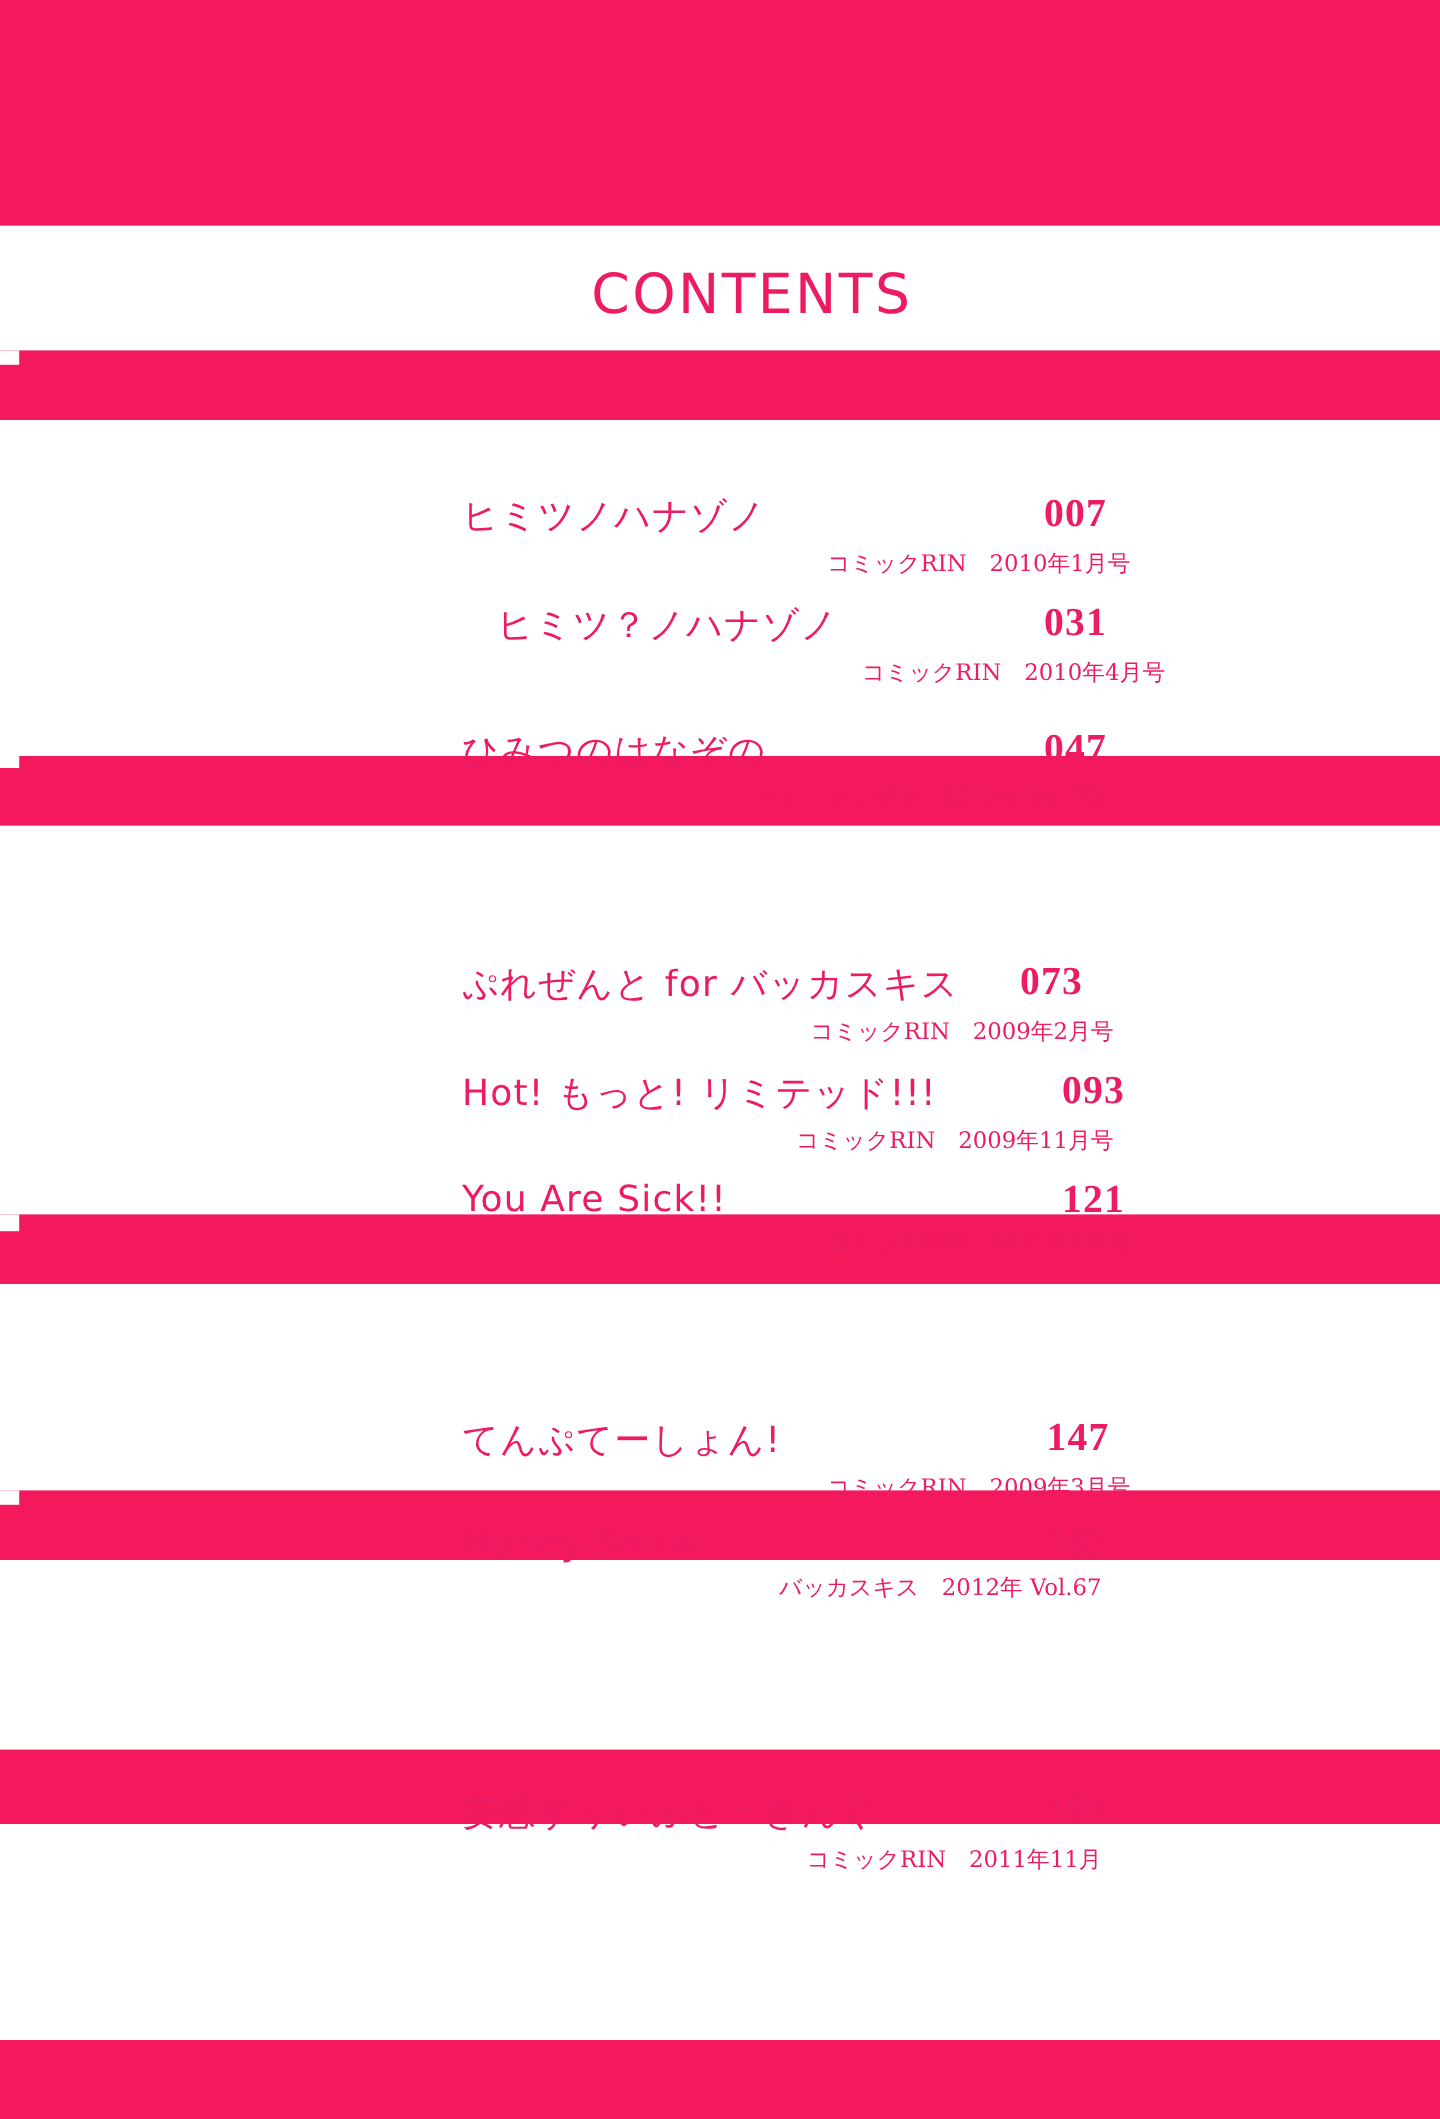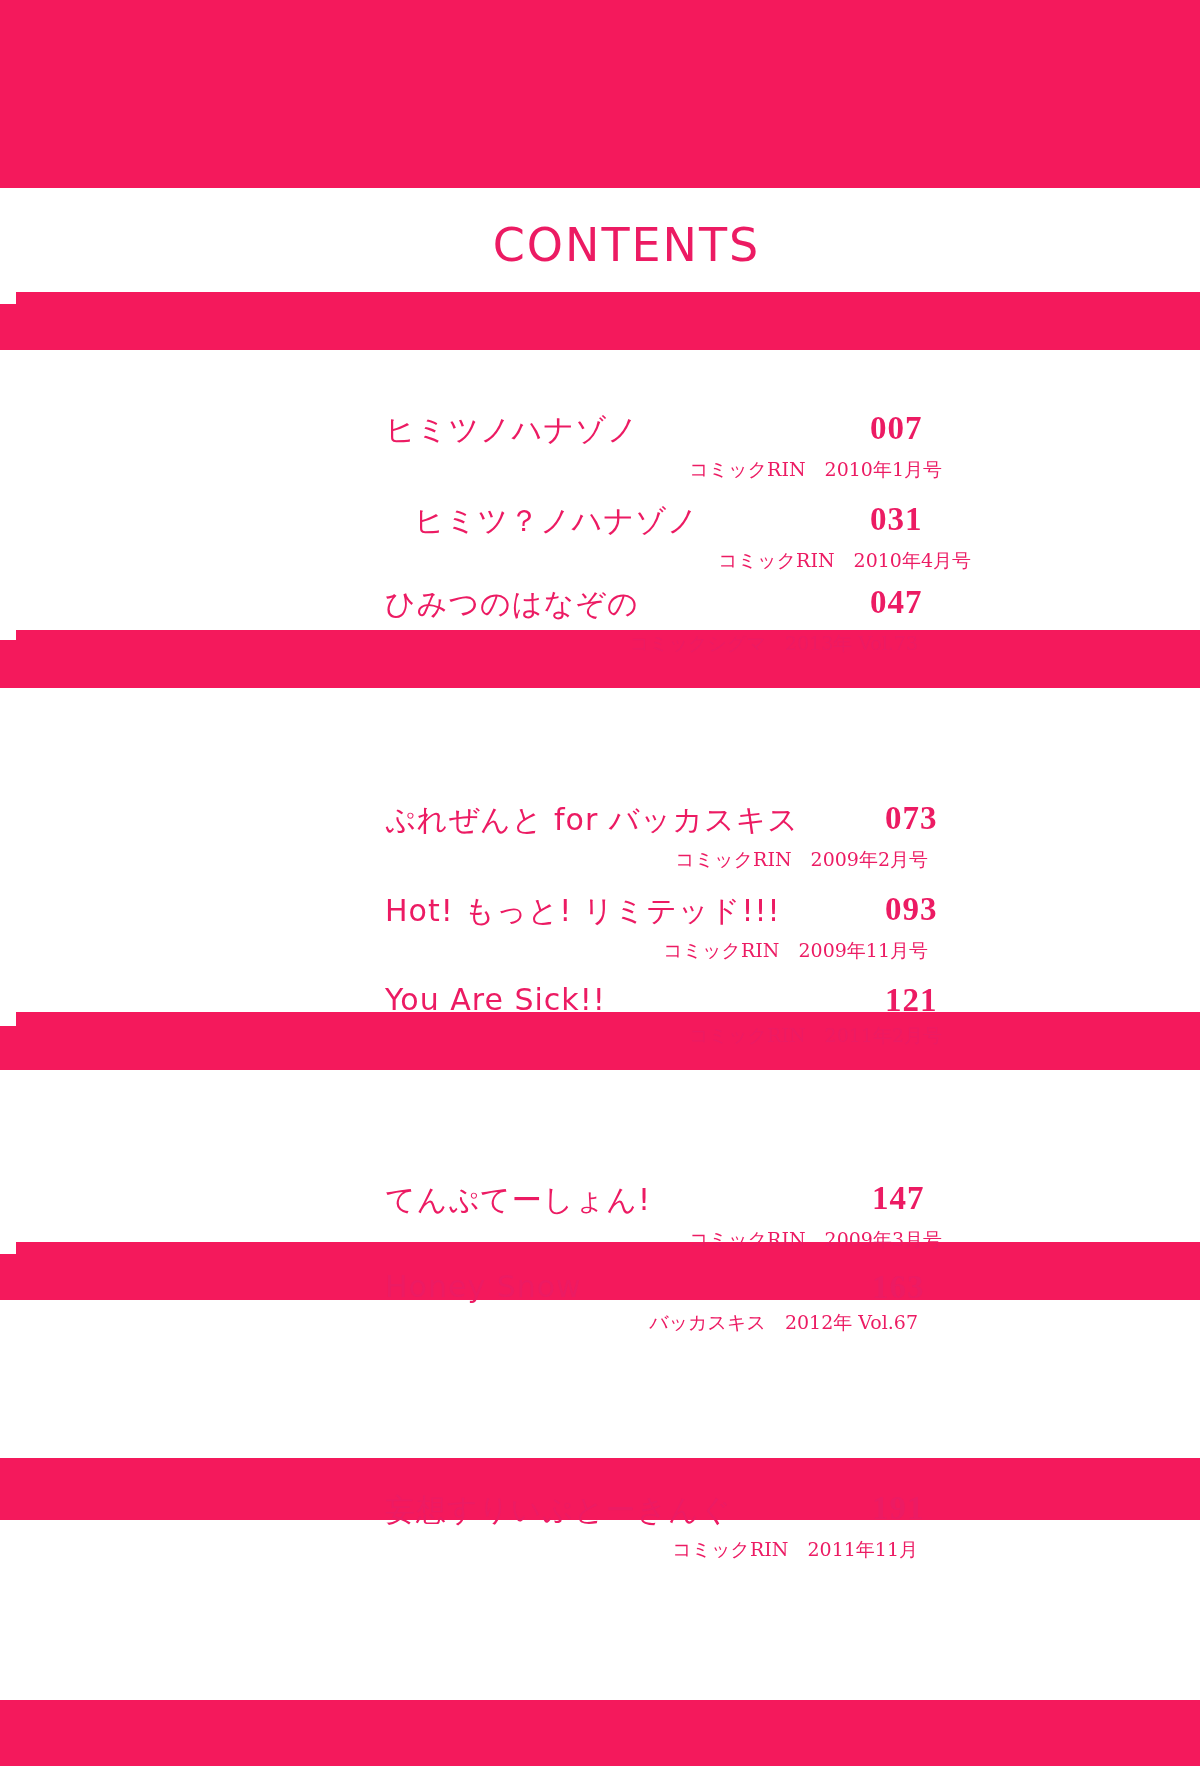--- a/index.html
+++ b/index.html
@@ -133,34 +133,34 @@
     </div>
     <div class="entry-sub">コミックRIN　2010年1月号</div>
   </div>
   <div class="entry" style="margin-top:18px;padding-left:29px;">
     <div class="entry-main">
       <span class="entry-title">ヒミツ？ノハナゾノ</span>
       <span class="entry-page">031</span>
     </div>
     <div class="entry-sub">コミックRIN　2010年4月号</div>
   </div>
-  <div class="entry" style="margin-top:10px;">
+  <div class="entry" style="margin-top:32px;">
     <div class="entry-main">
       <span class="entry-title">ひみつのはなぞの</span>
       <span class="entry-page">047</span>
     </div>
     <div class="entry-sub" style="padding-right:282px;">コミックシグマ　2013年 Vol.73</div>
   </div>
 </div>
 
 <div class="group g2">
   <div class="entry">
     <div class="entry-main">
       <span class="entry-title">ぷれぜんと for バッカスキス</span>
-      <span class="entry-page" style="left:885px;">073</span>
+      <span class="entry-page" style="left:850px;">073</span>
     </div>
     <div class="entry-sub" style="padding-right:272px;margin-left:32px;">コミックRIN　2009年2月号</div>
   </div>
   <div class="entry" style="margin-top:18px;">
     <div class="entry-main">
       <span class="entry-title">Hot! もっと! リミテッド!!!</span>
       <span class="entry-page" style="left:885px;">093</span>
     </div>
     <div class="entry-sub" style="padding-right:272px;">コミックRIN　2009年11月号</div>
   </div>

